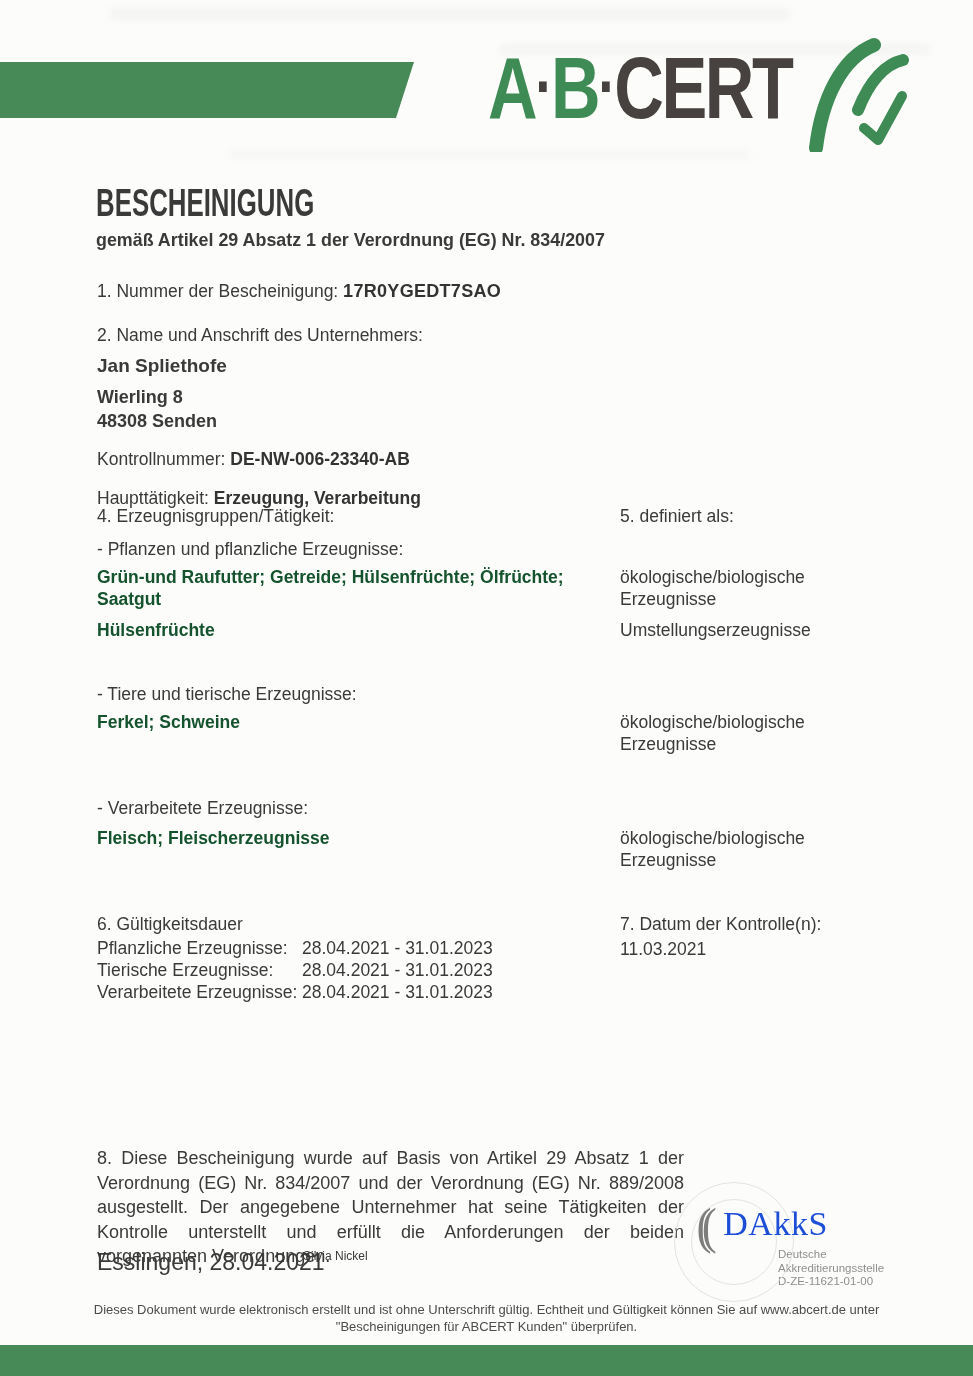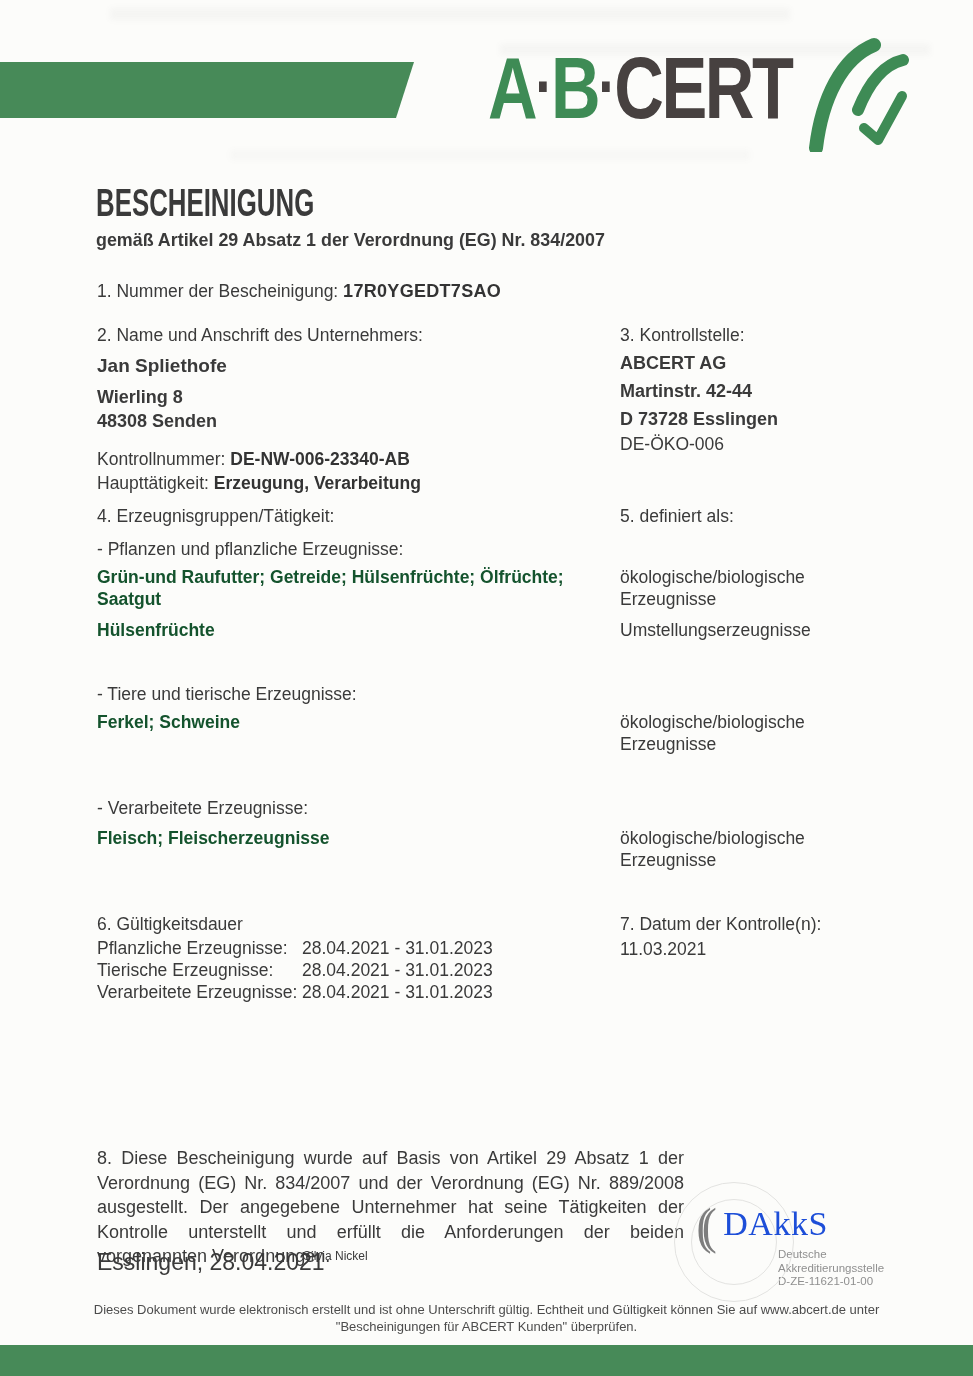--- a/index.html
+++ b/index.html
@@ -47,21 +47,21 @@
   b, .bold { font-weight:bold; color:#333; }
 
   .sec1 { left:97px; top:281px; }
   .sec1 b { font-size:18px; letter-spacing:.3px; }
 
   .sec2 { left:97px; top:325px; width:500px; }
   .sec2 .name   { font-size:19px; font-weight:bold; margin-top:9px; }
   .sec2 .street { font-size:18px; font-weight:bold; margin-top:11px; }
   .sec2 .city   { font-size:18px; font-weight:bold; margin-top:3px; }
   .sec2 .kv     { margin-top:17px; }
-  .sec2 .kv2    { margin-top:3px; }
+  .sec2 .kv2    { margin-top:18px; }
 
   .sec3 { left:620px; top:325px; width:280px; }
   .sec3 .l { font-size:18px; font-weight:bold; margin-top:7px; }
   .sec3 .l:first-of-type { margin-top:10px; }
   .sec3 .code { margin-top:4px; }
 
   .colhead45 { left:97px; top:506px; width:786px; display:grid; grid-template-columns:523px 1fr; }
   .grow { left:97px; width:786px; display:grid; grid-template-columns:523px 1fr; position:absolute; font-size:17.5px; line-height:22px; }
   .grow .prod { font-weight:bold; color:#14532d; padding-right:30px; }
   .g-head1 { top:538px; } .g-row1 { top:566px; } .g-row2 { top:619px; }
@@ -141,27 +141,20 @@
     <div class="kv">
       <span>Kontrollnummer:</span>
       <b>DE-NW-006-23340-AB</b>
     </div>
     <div class="kv2">
       <span>Haupttätigkeit:</span>
       <b>Erzeugung, Verarbeitung</b>
     </div>
   </div>
 
-  <div class="sec sec3">
-    <div>3. Kontrollstelle:</div>
-    <div class="l">ABCERT AG</div>
-    <div class="l">Martinstr. 42-44</div>
-    <div class="l">D 73728 Esslingen</div>
-    <div class="code">DE-ÖKO-006</div>
-  </div>
 
   <div class="sec colhead45">
     <div>4. Erzeugnisgruppen/Tätigkeit:</div>
     <div>5. definiert als:</div>
   </div>
 
   <div class="grow g-head1">
     <div>- Pflanzen und pflanzliche Erzeugnisse:</div>
   </div>
   <div class="grow g-row1">

